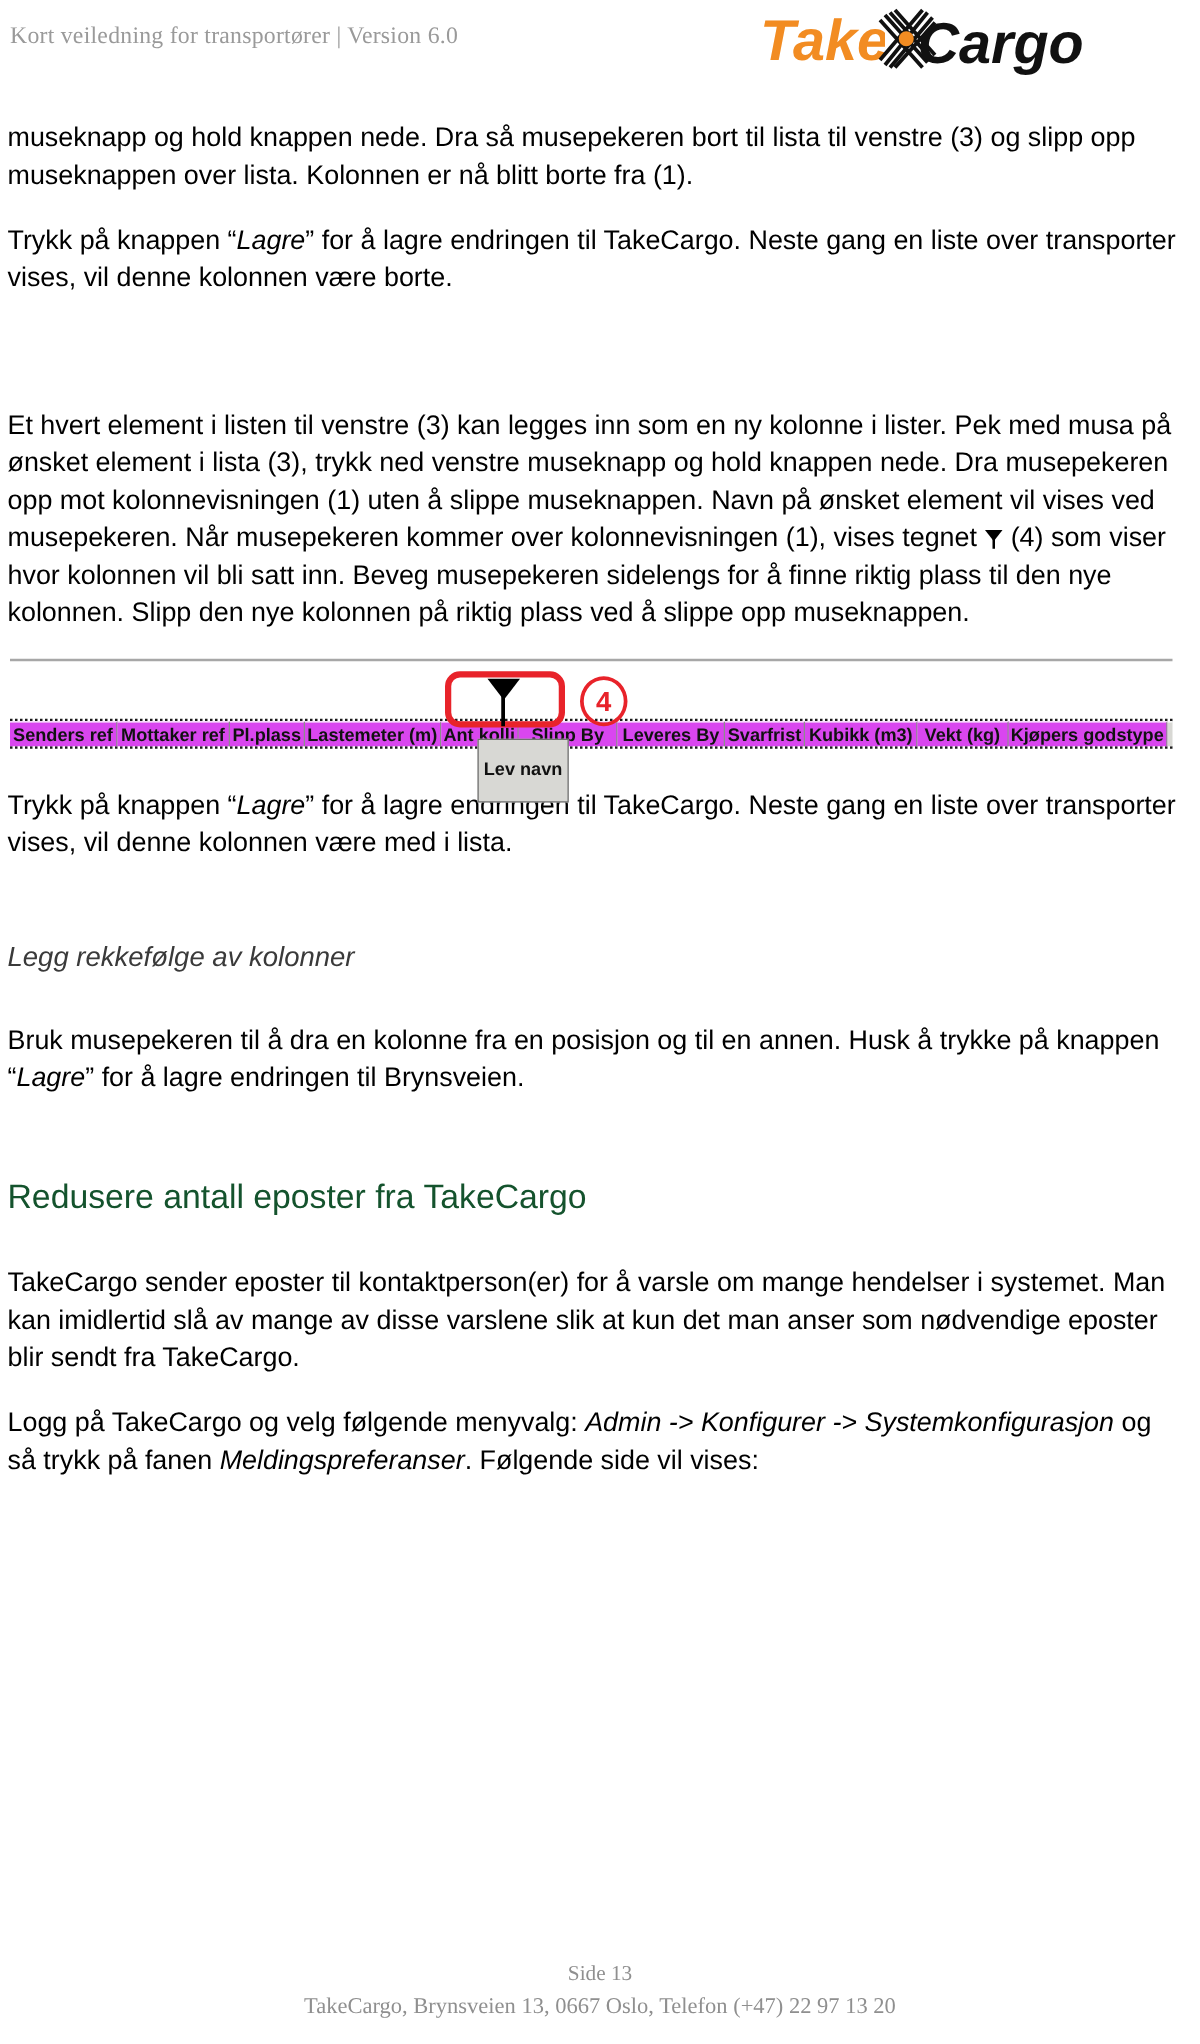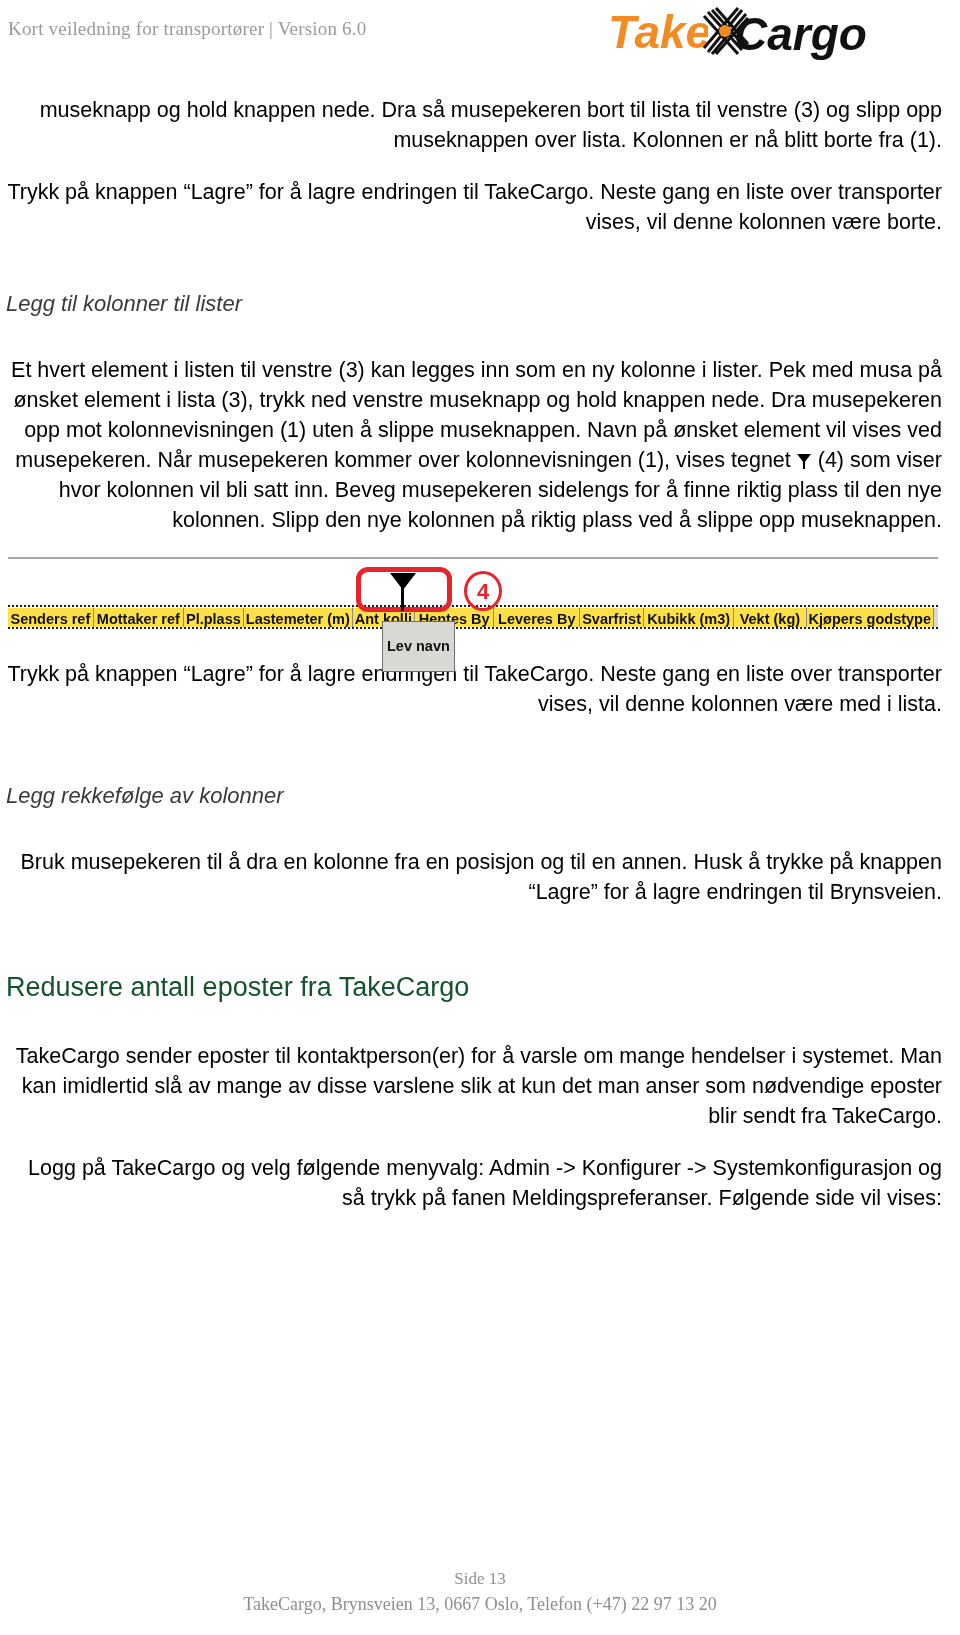--- a/index.html
+++ b/index.html
@@ -51,21 +51,21 @@
     top: 95px;
     width: 960px;
     padding: 0 18px 0 6px;
   }
 
   p.body-text {
     margin: 0;
     font-size: 21.5px;
     line-height: 30px;
     color: #000;
-    text-align: right;
+    text-align: left;
   }
   .gap-sm { height: 22px; }
   .gap-md { height: 36px; }
   .gap-lg { height: 52px; }
   .gap-xl { height: 62px; }
 
   h3.sub-heading {
     margin: 0;
     font-size: 22px;
     font-style: italic;
@@ -74,21 +74,21 @@
     line-height: 30px;
   }
   h2.section-heading {
     margin: 0;
     font-size: 27px;
     font-weight: normal;
     color: #14532d;
     line-height: 36px;
   }
 
-  .it { }
+  .it { font-style: italic; }
 
   
   .marker-glyph {
     display: inline-block;
     position: relative;
     width: 15px;
     height: 16px;
     vertical-align: -2px;
   }
   .marker-glyph::before {
@@ -127,21 +127,21 @@
     top: 48px;
     width: 930px;
     height: 24px;
     display: flex;
     align-items: stretch;
     border-top: 2px dotted #1a1a1a;
     border-bottom: 2px dotted #1a1a1a;
     background: #ffffff;
   }
   .colhdr {
-    background: #fde047;
+    background: #d946ef;
     border-right: 1px solid #8d8d8d;
     border-top: 1px solid #ffffff;
     font-size: 14.5px;
     font-weight: bold;
     line-height: 22px;
     color: #111;
     padding: 0 2px;
     white-space: nowrap;
     text-align: center;
     font-family: "Liberation Sans", sans-serif;
@@ -248,38 +248,37 @@
 <div class="content">
 
   <p class="body-text">museknapp og hold knappen nede.  Dra så musepekeren bort til lista til venstre (3) og slipp opp museknappen over lista. Kolonnen er nå blitt borte fra (1).</p>
 
   <div class="gap-sm"></div>
 
   <p class="body-text"><span>Trykk på knappen “</span><span class="it">Lagre</span><span>” for å lagre endringen til TakeCargo.  Neste gang en liste over transporter vises, vil denne kolonnen være borte.</span></p>
 
   <div class="gap-lg"></div>
 
-  <h3 class="sub-heading">Legg til kolonner til lister</h3>
 
   <div class="gap-md"></div>
 
   <p class="body-text"><span>Et hvert element i listen til venstre (3) kan legges inn som en ny kolonne i lister.  Pek med musa på ønsket element i lista (3), trykk ned venstre museknapp og hold knappen nede.  Dra musepekeren opp mot kolonnevisningen (1) uten å slippe museknappen.  Navn på ønsket element vil vises ved musepekeren.  Når musepekeren kommer over kolonnevisningen (1), vises tegnet </span><span class="marker-glyph"></span><span> (4) som viser hvor kolonnen vil bli satt inn.  Beveg musepekeren sidelengs for å finne riktig plass til den nye kolonnen.  Slipp den nye kolonnen på riktig plass ved å slippe opp museknappen.</span></p>
 
   <div class="gap-sm"></div>
 
   <div class="figure">
     <div class="fig-rule"></div>
 
     <div class="colstrip">
       <div class="colhdr" style="width:95px">Senders ref</div>
       <div class="colhdr" style="width:100px">Mottaker ref</div>
       <div class="colhdr" style="width:60px">Pl.plass</div>
       <div class="colhdr" style="width:120px">Lastemeter (m)</div>
       <div class="colhdr" style="width:66px">Ant kolli</div>
-      <div class="colhdr" style="width:88px">Hentes By</div>
+      <div class="colhdr" style="width:88px">Slipp By</div>
       <div class="colhdr" style="width:95px">Leveres By</div>
       <div class="colhdr" style="width:70px">Svarfrist</div>
       <div class="colhdr" style="width:100px">Kubikk (m3)</div>
       <div class="colhdr" style="width:80px">Vekt (kg)</div>
       <div class="colhdr" style="width:136px">Kjøpers godstype</div>
       <div class="colhdr tail"></div>
     </div>
 
     <div class="hl-box"></div>
     <div class="ins-marker"></div>

